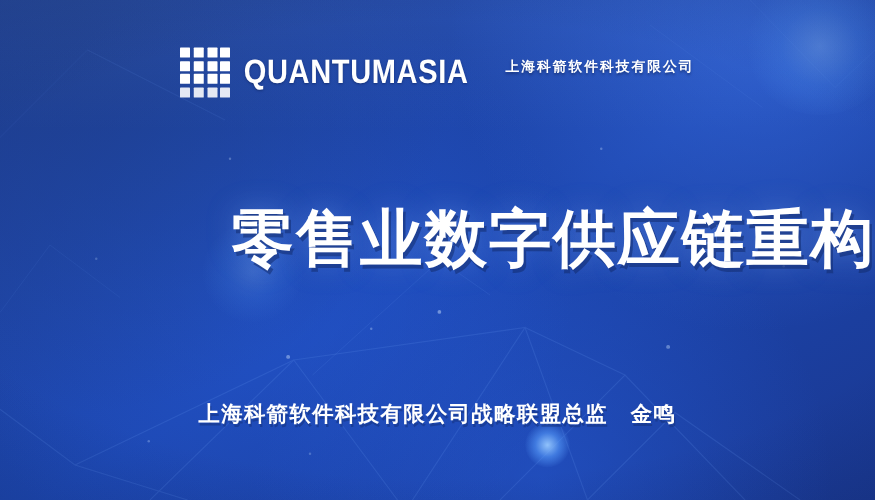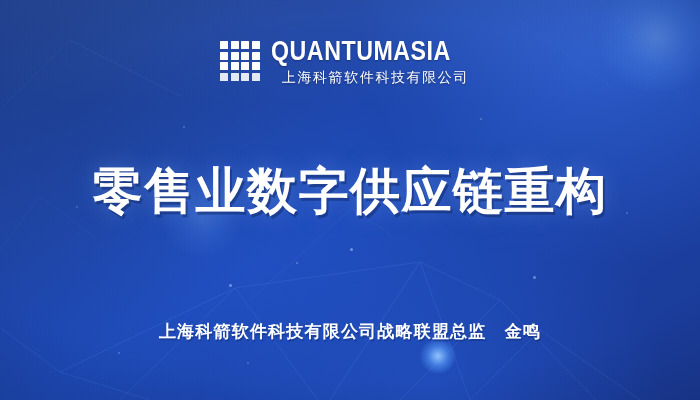--- a/index.html
+++ b/index.html
@@ -82,53 +82,53 @@
     display: block;
     width: 8px;
     height: 8px;
     background: #ffffff;
     border-radius: 0.5px;
   }
   .logo-mark i.dim { background: rgba(255,255,255,0.88); }
 
   .logo-text {
     display: flex;
-    flex-direction: column;
-    align-items: center;
+    flex-direction: row;
+    align-items: flex-start;
     line-height: 1;
   }
 
   .wordmark {
     color: #ffffff;
     font-size: 27px;
     font-weight: 700;
     letter-spacing: 0.6px;
     transform: scaleX(0.86);
     transform-origin: left center;
     white-space: nowrap;
     text-shadow: 0 1px 2px rgba(8,22,64,0.45);
   }
 
   .wordmark-cn {
     color: #ffffff;
-    font-size: 14px;
-    font-weight: 400;
+    font-size: 11px;
+    font-weight: 700;
     letter-spacing: 1.6px;
     margin-top: 5px;
     white-space: nowrap;
     text-shadow: 0 1px 2px rgba(8,22,64,0.45);
   }
 
   
   .headline {
     position: absolute;
     left: 0;
     right: 0;
     top: 158px;
-    text-align: center;
+    text-align: right;
     color: #ffffff;
     font-size: 50px;
     font-weight: 700;
     letter-spacing: 1.5px;
     white-space: nowrap;
     text-shadow:
       2px 3px 0 rgba(18,44,112,0.55),
       0 0 22px rgba(140,185,255,0.35);
   }
 

